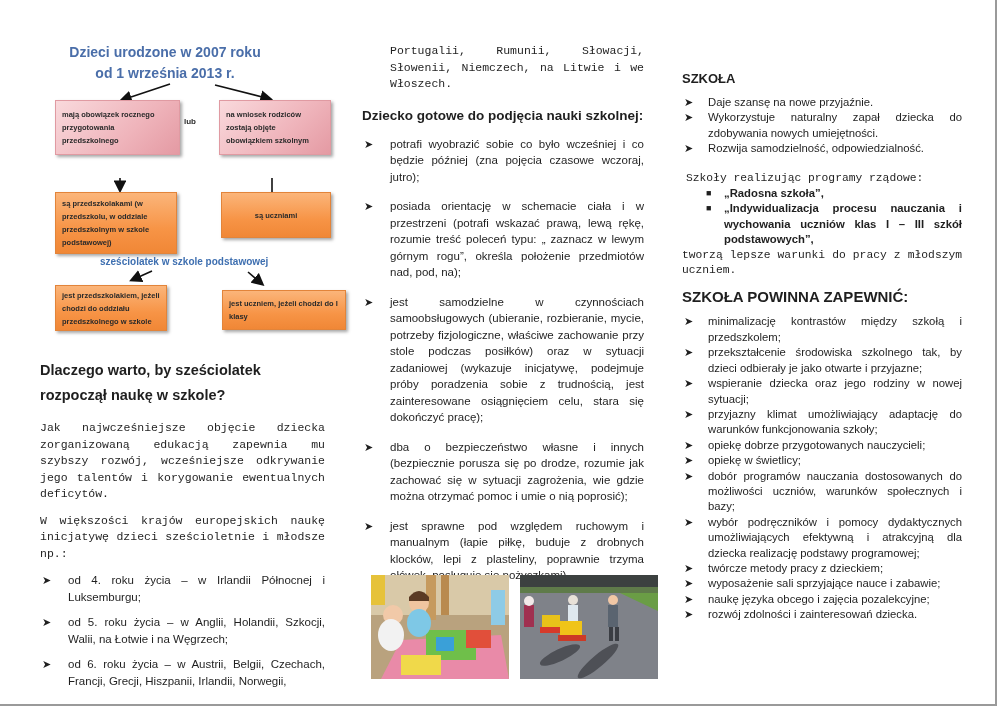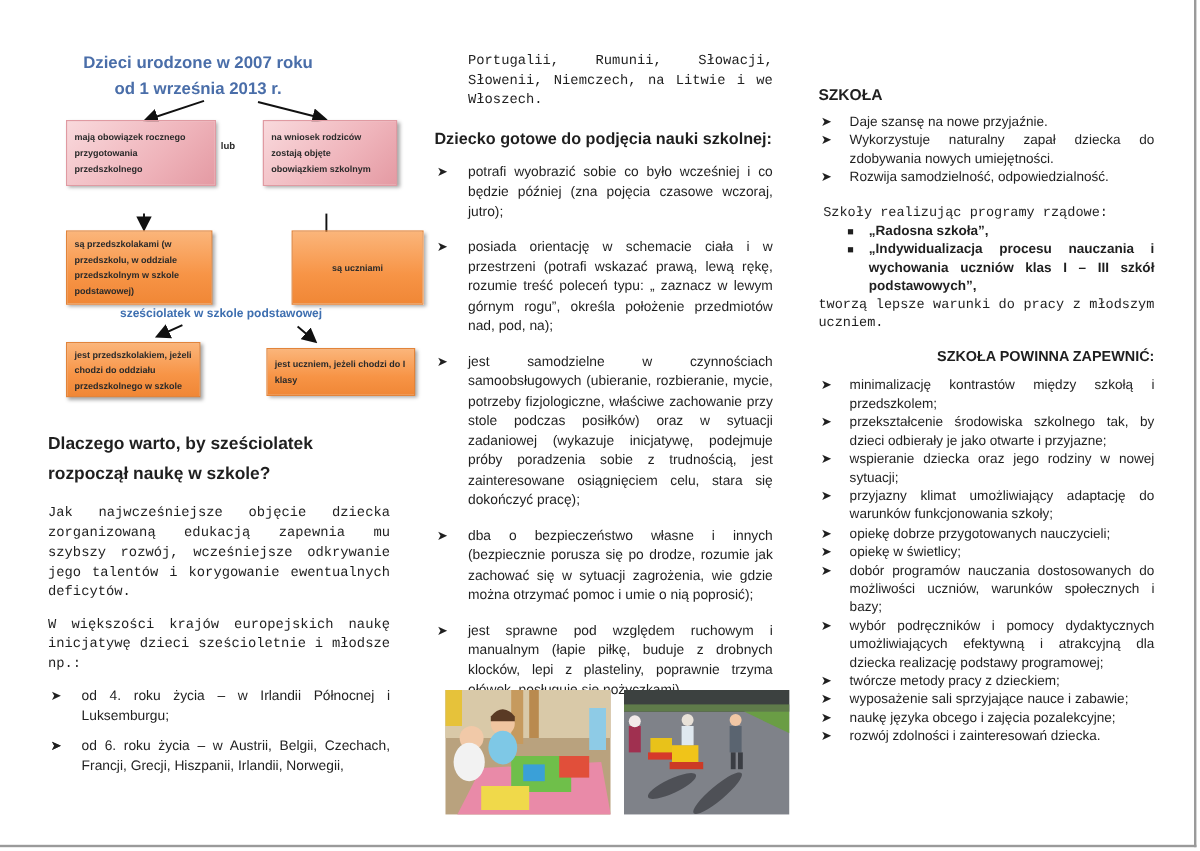--- a/index.html
+++ b/index.html
@@ -59,34 +59,34 @@
   <line x1="272" y1="178" x2="272" y2="203" stroke="#111" stroke-width="1.6" marker-end="url(#ah)"></line>
   <line x1="152" y1="271" x2="132" y2="280" stroke="#111" stroke-width="1.6" marker-end="url(#ah)"></line>
   <line x1="248" y1="272" x2="262" y2="284" stroke="#111" stroke-width="1.6" marker-end="url(#ah)"></line>
 </svg>
 
 <div class="box pink" style="left:55px;top:100px;width:125px;height:55px;">mają obowiązek rocznego przygotowania przedszkolnego</div>
 <div class="lub">lub</div>
 <div class="box pink" style="left:219px;top:100px;width:112px;height:55px;">na wniosek rodziców zostają objęte obowiązkiem szkolnym</div>
 
 <div class="box orange" style="left:55px;top:192px;width:122px;height:62px;">są przedszkolakami (w przedszkolu, w oddziale przedszkolnym w szkole podstawowej)</div>
-<div class="box orange" style="left:221px;top:192px;width:110px;height:62px;margin-left:22px;">są uczniami</div>
+<div class="box orange" style="left:221px;top:192px;width:110px;height:46px;">są uczniami</div>
 
 <div class="mid-label">sześciolatek w szkole podstawowej</div>
 
 <div class="box orange" style="left:55px;top:285px;width:112px;height:46px;">jest przedszkolakiem, jeżeli chodzi do oddziału przedszkolnego w szkole</div>
 <div class="box orange" style="left:222px;top:290px;width:124px;height:40px;">jest uczniem, jeżeli chodzi do I klasy</div>
 
 <div class="col col1" style="top:358px;">
   <h2 class="h2">Dlaczego warto, by sześciolatek rozpoczął naukę w szkole?</h2>
   <p class="p" style="margin-top:12px;">Jak najwcześniejsze objęcie dziecka zorganizowaną edukacją zapewnia mu szybszy rozwój, wcześniejsze odkrywanie jego talentów i korygowanie ewentualnych deficytów.</p>
   <p class="p" style="margin-top:10px;">W większości krajów europejskich naukę inicjatywę dzieci sześcioletnie i młodsze np.:</p>
   <ul class="blist" style="margin-top:10px;">
     <li style="margin-bottom:9px;"><span class="bullet">➤</span><span>od 4. roku życia – w Irlandii Północnej i Luksemburgu;</span></li>
-    <li style="margin-bottom:9px;"><span class="bullet">➤</span></li>
+    <li style="margin-bottom:9px;"><span class="bullet">➤</span><span>od 5. roku życia – w Anglii, Holandii, Szkocji, Walii, na Łotwie i na Węgrzech;</span></li>
     <li><span class="bullet">➤</span><span>od 6. roku życia – w Austrii, Belgii, Czechach, Francji, Grecji, Hiszpanii, Irlandii, Norwegii,</span></li>
   </ul>
 </div>
 
 <div class="col col2" style="top:43px;">
   <p class="p" style="padding-left:28px;">Portugalii, Rumunii, Słowacji, Słowenii, Niemczech, na Litwie i we Włoszech.</p>
   <h2 class="h2" style="font-size:13.5px;margin-top:10px;">Dziecko gotowe do podjęcia nauki szkolnej:</h2>
   <ul class="blist" style="margin-top:8px;">
     <li style="margin-bottom:13px;"><span class="bullet">➤</span><span>potrafi wyobrazić sobie co było wcześniej i co będzie później (zna pojęcia czasowe wczoraj, jutro);</span></li>
     <li style="margin-bottom:13px;"><span class="bullet">➤</span><span>posiada orientację w schemacie ciała i w przestrzeni (potrafi wskazać prawą, lewą rękę, rozumie treść poleceń typu: „ zaznacz w lewym górnym rogu”, określa położenie przedmiotów nad, pod, na);</span></li>
@@ -146,21 +146,21 @@
     <li><span class="bullet">➤</span><span>Wykorzystuje naturalny zapał dziecka do zdobywania nowych umiejętności.</span></li>
     <li><span class="bullet">➤</span><span>Rozwija samodzielność, odpowiedzialność.</span></li>
   </ul>
   <p class="p" style="font-size:11.3px;line-height:15.4px;margin-top:14px;padding-left:4px;">Szkoły realizując programy rządowe:</p>
   <ul class="sq-list">
     <li><span class="bullet">■</span><span>„Radosna szkoła”,</span></li>
     <li><span class="bullet">■</span><span>„Indywidualizacja procesu nauczania i wychowania uczniów klas I – III szkół podstawowych”,</span></li>
   </ul>
   <p class="p" style="font-size:11.3px;line-height:15.4px;">tworzą lepsze warunki do pracy z młodszym uczniem.</p>
 
-  <h2 class="h2" style="font-size:12px;line-height:18px;margin-top:10px;text-align:right;">SZKOŁA POWINNA ZAPEWNIĆ:</h2>
+  <h2 class="h2" style="font-size:15px;line-height:18px;margin-top:10px;">SZKOŁA POWINNA ZAPEWNIĆ:</h2>
   <ul class="blist tight" style="margin-top:8px;">
     <li><span class="bullet">➤</span><span>minimalizację kontrastów między szkołą i przedszkolem;</span></li>
     <li><span class="bullet">➤</span><span>przekształcenie środowiska szkolnego tak, by dzieci odbierały je jako otwarte i przyjazne;</span></li>
     <li><span class="bullet">➤</span><span>wspieranie dziecka oraz jego rodziny w nowej sytuacji;</span></li>
     <li><span class="bullet">➤</span><span>przyjazny klimat umożliwiający adaptację do warunków funkcjonowania szkoły;</span></li>
     <li><span class="bullet">➤</span><span>opiekę dobrze przygotowanych nauczycieli;</span></li>
     <li><span class="bullet">➤</span><span>opiekę w świetlicy;</span></li>
     <li><span class="bullet">➤</span><span>dobór programów nauczania dostosowanych do możliwości uczniów, warunków społecznych i bazy;</span></li>
     <li><span class="bullet">➤</span><span>wybór podręczników i pomocy dydaktycznych umożliwiających efektywną i atrakcyjną dla dziecka realizację podstawy programowej;</span></li>
     <li><span class="bullet">➤</span><span>twórcze metody pracy z dzieckiem;</span></li>

